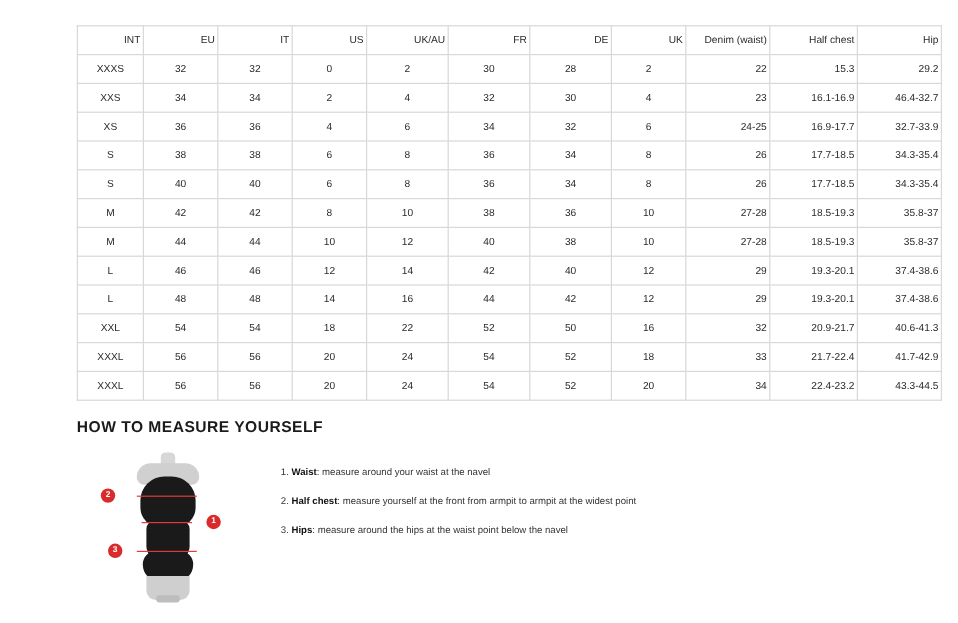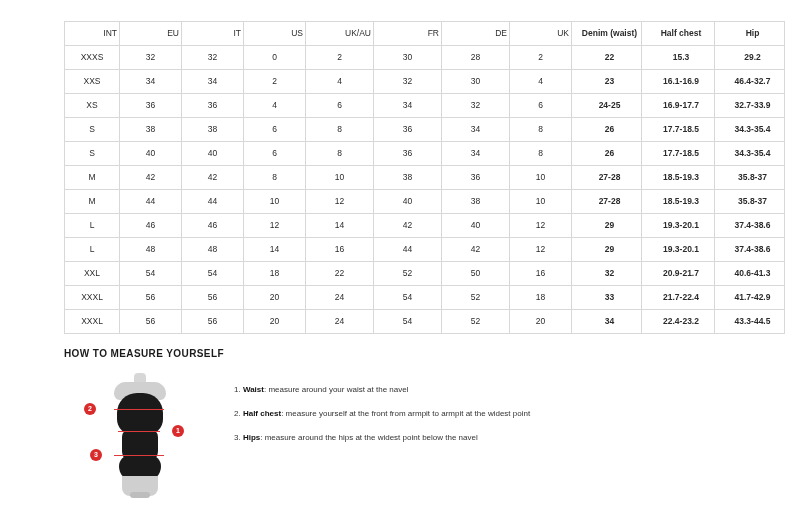--- a/index.html
+++ b/index.html
@@ -44,23 +44,22 @@
     line-height: 23px;
     white-space: nowrap;
   }
   table.size-table thead th {
     font-weight: normal;
     text-align: right;
   }
   
   table.size-table td.left-col,
   table.size-table th.left-col {
-    text-align: center;
+    text-align: right;
     padding-left: 8px;
-    font-weight: bold;
   }
   
   col.c0 { width: 55px; }
   col.c1 { width: 62px; }
   col.c2 { width: 62px; }
   col.c3 { width: 62px; }
   col.c4 { width: 68px; }
   col.c5 { width: 68px; }
   col.c6 { width: 68px; }
   col.c7 { width: 62px; }
@@ -69,21 +68,21 @@
   col.c10 { width: 70px; }
 
   
   .measure-section {
     position: absolute;
     left: 64px;
     top: 348px;
     width: 680px;
   }
   .measure-title {
-    font-size: 10px;
+    font-size: 13px;
     font-weight: bold;
     letter-spacing: 0.4px;
     color: #1b1b1b;
     margin-bottom: 10px;
   }
   .measure-body {
     position: relative;
     display: flex;
     align-items: flex-start;
   }
@@ -427,18 +426,18 @@
         <div class="m-line hip-line"></div>
 
         <div class="badge b1">1</div>
         <div class="badge b2">2</div>
         <div class="badge b3">3</div>
       </div>
 
       <div class="notes" id="notes-list">
           <div class="note"><span>1.</span> <b>Waist</b><span>: measure around your waist at the navel</span></div>
           <div class="note"><span>2.</span> <b>Half chest</b><span>: measure yourself at the front from armpit to armpit at the widest point</span></div>
-          <div class="note"><span>3.</span> <b>Hips</b><span>: measure around the hips at the widest point below the navel</span></div>
+          <div class="note"><span>3.</span> <b>Hips</b><span>: measure around the hips at the waist point below the navel</span></div>
         </div>
     </div>
   </div>
 
 </div>
 
 </body></html>

